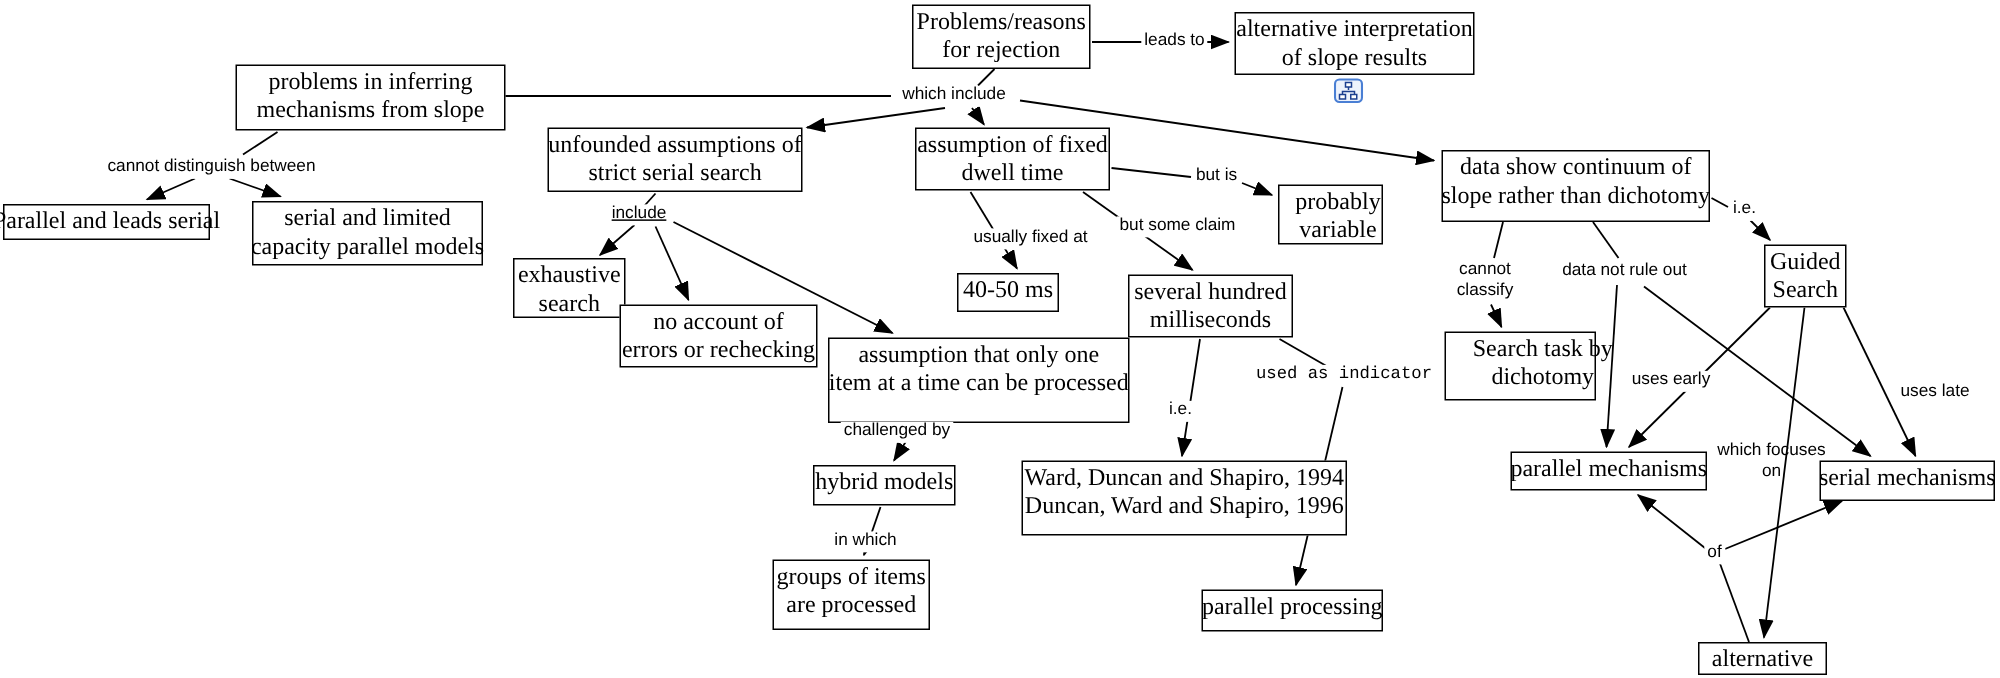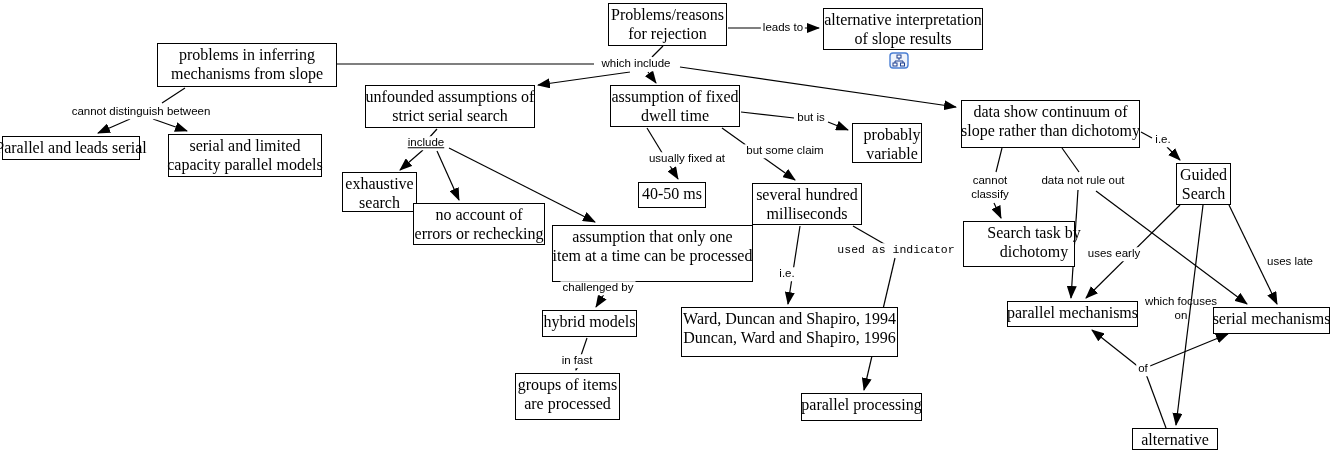--- a/index.html
+++ b/index.html
@@ -136,21 +136,21 @@
       <span>Ward, Duncan and Shapiro, 1994</span>
       <span>Duncan, Ward and Shapiro, 1996</span>
     </div>
     <div class="node" style="left: 801px; top: 393px; width: 121px; height: 28px;">
       <span>parallel processing</span>
     </div>
     <div class="node" style="left: 961px; top: 100px; width: 179px; height: 48px;">
       <span>data show continuum of</span>
       <span>slope rather than dichotomy</span>
     </div>
-    <div class="node" style="left: 963px; top: 221px; width: 112px; height: 46px; padding-left: 32px;">
+    <div class="node" style="left: 963px; top: 221px; width: 101px; height: 46px; padding-left: 32px;">
       <span>Search task by</span>
       <span>dichotomy</span>
     </div>
     <div class="node" style="left: 1176px; top: 163px; width: 55px; height: 42px;">
       <span>Guided</span>
       <span>Search</span>
     </div>
     <div class="node" style="left: 1007px; top: 301px; width: 131px; height: 26px;">
       <span>parallel mechanisms</span>
     </div>
@@ -184,21 +184,21 @@
     <div class="label" style="left: 787px; top: 274px;">
       <span>i.e.</span>
     </div>
     <div class="label" style="left: 896px; top: 250px; font-family: Liberation Mono, monospace;">
       <span>used as indicator</span>
     </div>
     <div class="label" style="left: 598px; top: 288px;">
       <span>challenged by</span>
     </div>
     <div class="label" style="left: 577px; top: 361px;">
-      <span>in fast</span>
+      <span>in which</span>
     </div>
     <div class="label" style="left: 990px; top: 187px;">
       <span>cannot</span>
       <span>classify</span>
     </div>
     <div class="label" style="left: 1083px; top: 181px;">
       <span>data not rule out</span>
     </div>
     <div class="label" style="left: 1163px; top: 140px;">
       <span>i.e.</span>

